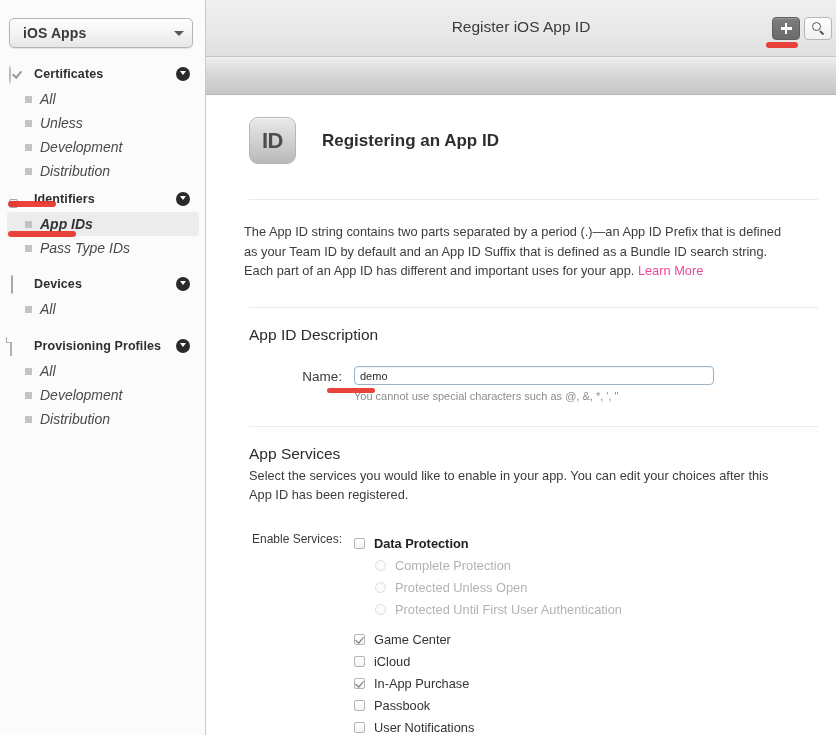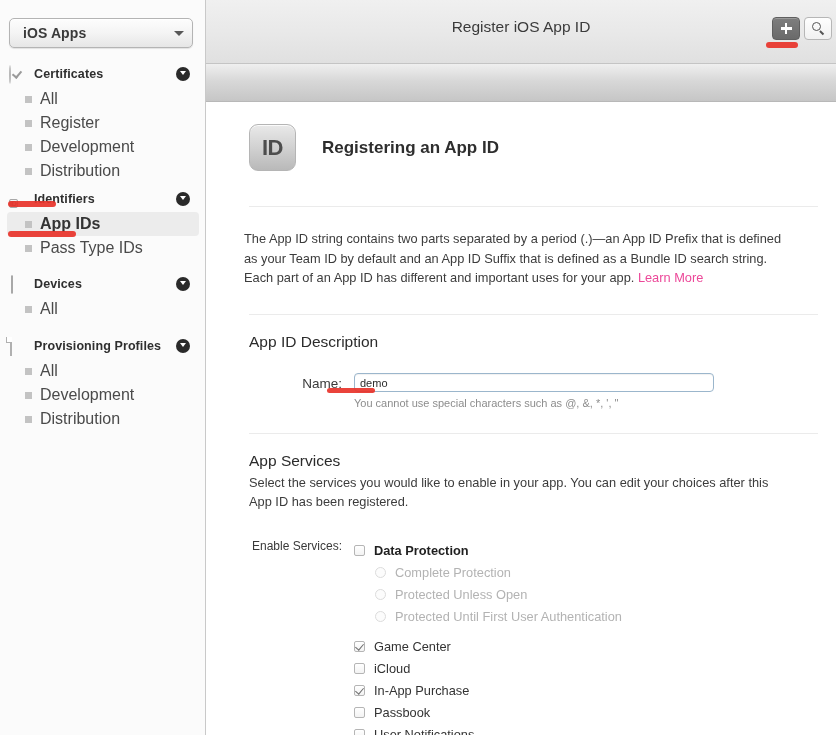--- a/index.html
+++ b/index.html
@@ -121,22 +121,23 @@
     border-radius: 4px;
     cursor: pointer;
   }
   .nav-item .bullet {
     width: 7px; height: 7px;
     background: #c3c3c3;
     margin-right: 8px;
     flex: 0 0 7px;
   }
   .nav-item-label {
-    font-size: 16px;
+    font-size: 14px;
     color: #4a4a4a;
+    font-style: italic;
   }
   .nav-item.selected { background: #ececec; }
   .nav-item.selected .nav-item-label { font-weight: bold; color: #333333; }
 
   
   .icon-seal {
     width: 15px; height: 15px;
     border-radius: 50%;
     background: linear-gradient(to bottom, #f2f2f2, #d8d8d8);
     border: 1px solid #b9b9b9;
@@ -202,21 +203,21 @@
   .pane {
     position: relative;
     width: 630px;
     height: 735px;
     background: #ffffff;
     flex: 0 0 630px;
   }
 
   .titlebar {
     position: relative;
-    height: 64px;
+    height: 57px;
     background: linear-gradient(to bottom, #f0f0f0 0%, #e8e8e8 55%, #e0e0e0 100%);
     border-bottom: 1px solid #c4c4c4;
   }
   .titlebar-title {
     position: absolute;
     left: 0; right: 0;
     top: 18px;
     text-align: center;
     font-size: 15.5px;
     color: #3b3b3b;
@@ -465,21 +466,21 @@
         <span class="nav-disclosure">
             <i></i>
           </span>
       </div>
       <div class="nav-item">
         <span class="bullet"></span>
         <span class="nav-item-label">All</span>
       </div>
       <div class="nav-item">
         <span class="bullet"></span>
-        <span class="nav-item-label">Register</span>
+        <span class="nav-item-label">Unless</span>
       </div>
       <div class="nav-item">
         <span class="bullet"></span>
         <span class="nav-item-label">Development</span>
       </div>
       <div class="nav-item">
         <span class="bullet"></span>
         <span class="nav-item-label">Distribution</span>
       </div>
 

